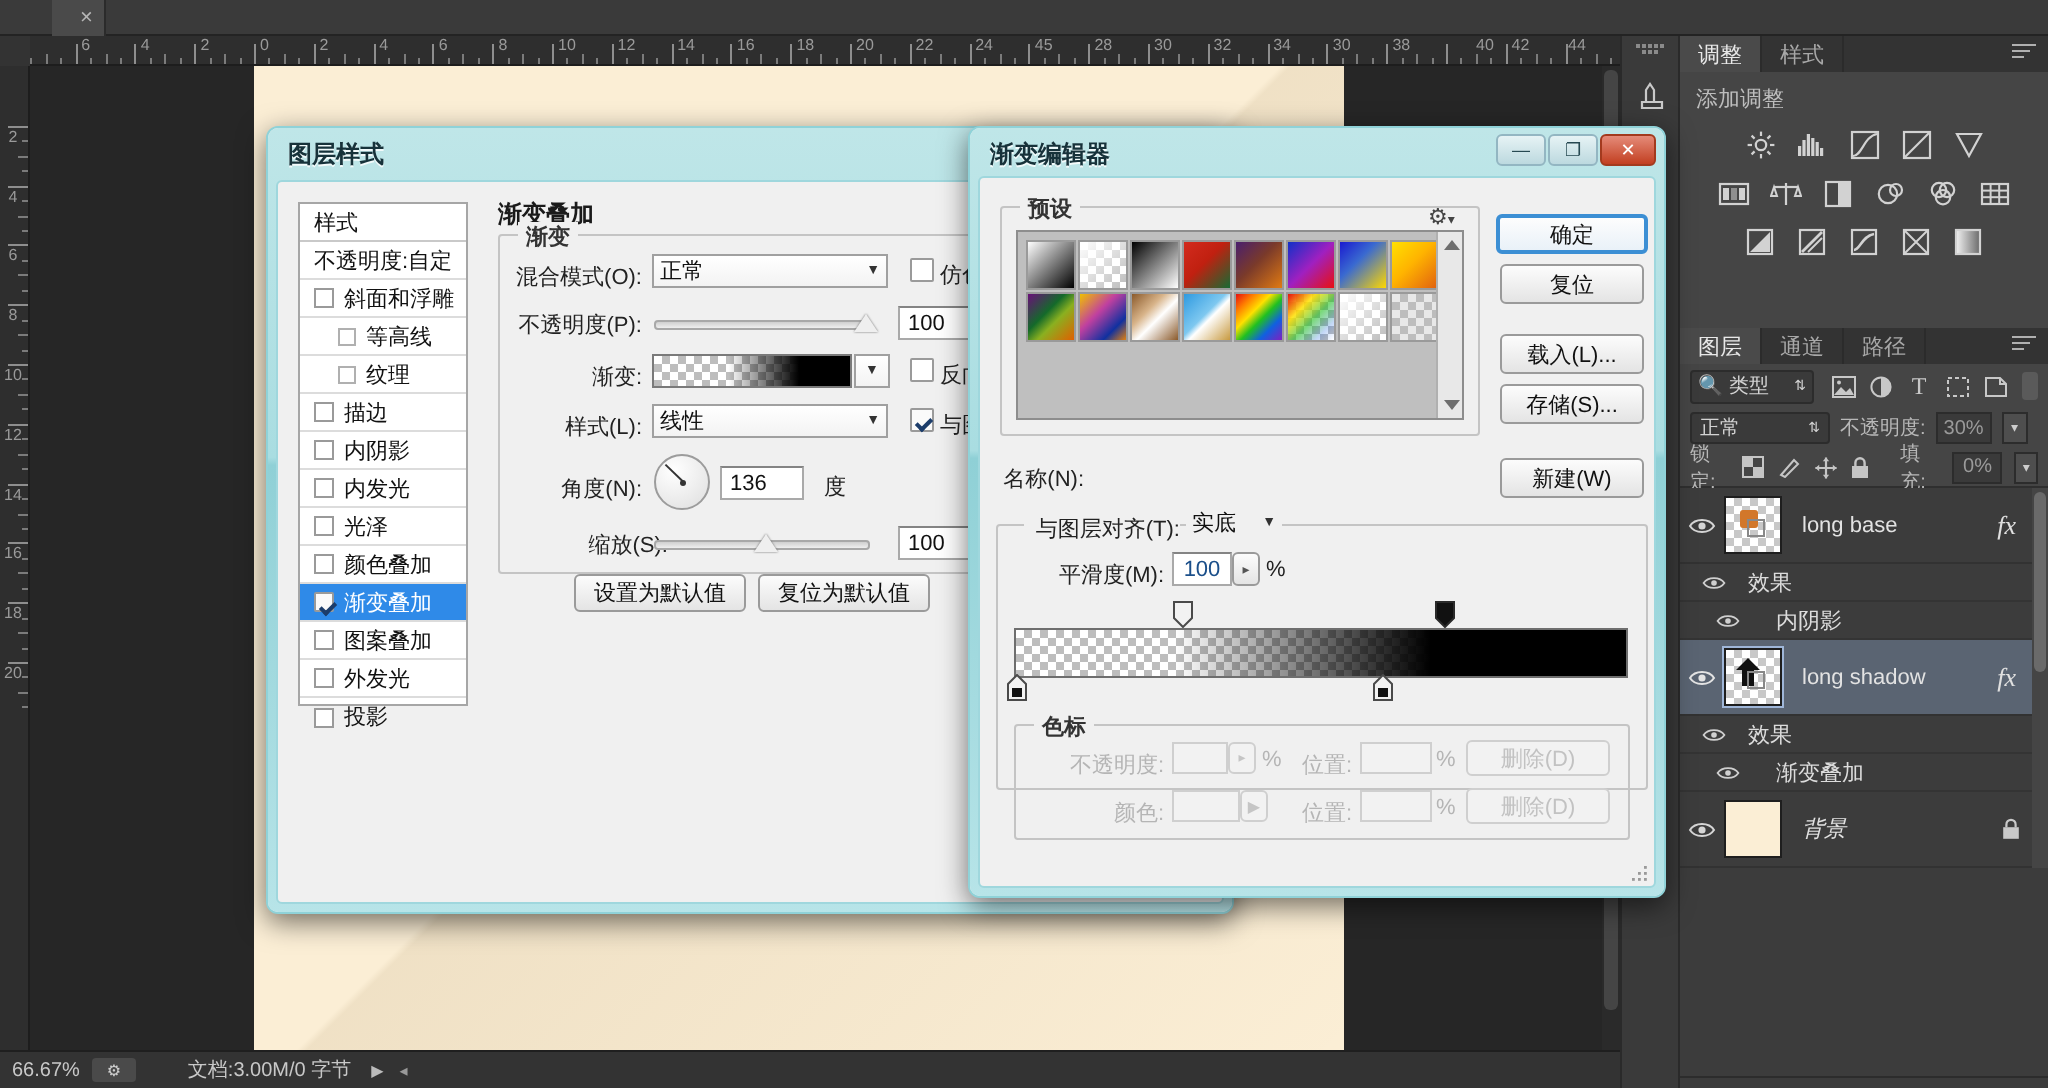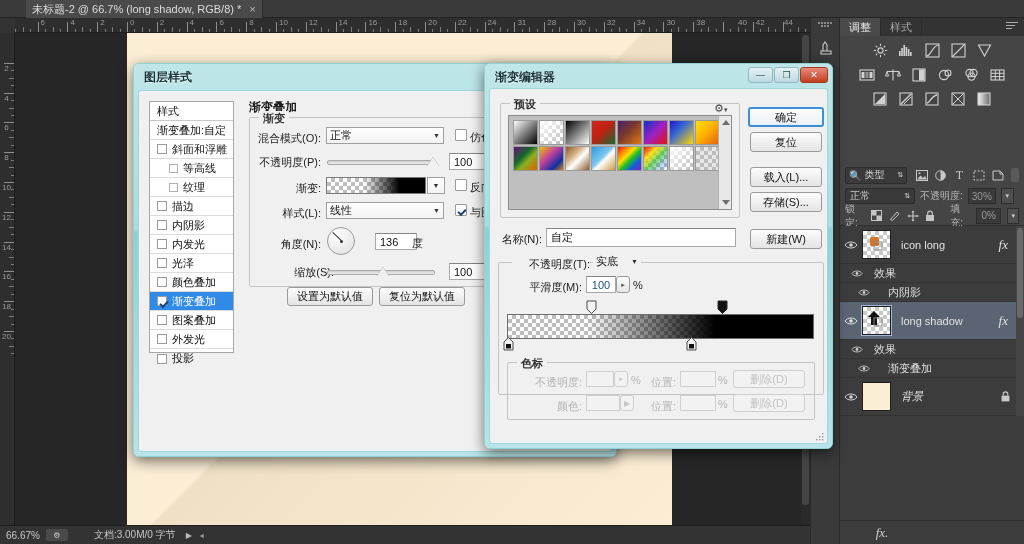--- a/index.html
+++ b/index.html
@@ -141,21 +141,20 @@
   .gstrip{position:absolute;border:1px solid #6e6e6e;}
   .stop-top{position:absolute;width:11px;height:14px;}
   .stop-bot{position:absolute;width:11px;height:14px;}
   svg{display:block;}
 </style>
 </head>
 <body>
 
 <div id="tabbar">
   <div class="doc-tab">
-    <span>未标题-2 @ 66.7% (long shadow, RGB/8) *</span>
     <span class="tab-close">×</span>
   </div>
 </div>
 
 <div id="ruler-top">
     <div class="rt-tickm" style="left: 7.8px;"></div>
     <div class="rt-lab" style="left: 8.8px;">8</div>
     <div class="rt-tick" style="left: 15.25px; height: 3px; top: 11px;"></div>
     <div class="rt-tick" style="left: 22.7px; height: 5px; top: 9px;"></div>
     <div class="rt-tick" style="left: 30.15px; height: 3px; top: 11px;"></div>
@@ -233,21 +232,21 @@
     <div class="rt-lab" style="left: 455.8px;">22</div>
     <div class="rt-tick" style="left: 462.25px; height: 3px; top: 11px;"></div>
     <div class="rt-tick" style="left: 469.7px; height: 5px; top: 9px;"></div>
     <div class="rt-tick" style="left: 477.15px; height: 3px; top: 11px;"></div>
     <div class="rt-tickm" style="left: 484.6px;"></div>
     <div class="rt-lab" style="left: 485.6px;">24</div>
     <div class="rt-tick" style="left: 492.05px; height: 3px; top: 11px;"></div>
     <div class="rt-tick" style="left: 499.5px; height: 5px; top: 9px;"></div>
     <div class="rt-tick" style="left: 506.95px; height: 3px; top: 11px;"></div>
     <div class="rt-tickm" style="left: 514.4px;"></div>
-    <div class="rt-lab" style="left: 515.4px;">31</div>
+    <div class="rt-lab" style="left: 515.4px;">45</div>
     <div class="rt-tick" style="left: 521.85px; height: 3px; top: 11px;"></div>
     <div class="rt-tick" style="left: 529.3px; height: 5px; top: 9px;"></div>
     <div class="rt-tick" style="left: 536.75px; height: 3px; top: 11px;"></div>
     <div class="rt-tickm" style="left: 544.2px;"></div>
     <div class="rt-lab" style="left: 545.2px;">28</div>
     <div class="rt-tick" style="left: 551.65px; height: 3px; top: 11px;"></div>
     <div class="rt-tick" style="left: 559.1px; height: 5px; top: 9px;"></div>
     <div class="rt-tick" style="left: 566.55px; height: 3px; top: 11px;"></div>
     <div class="rt-tickm" style="left: 574px;"></div>
     <div class="rt-lab" style="left: 575px;">30</div>
@@ -397,20 +396,21 @@
     <div class="pnl-tab">
         <span>样式</span>
       </div>
     <div class="pnl-menu">
         <i></i>
         <i></i>
         <i></i>
       </div>
   </div>
   <div id="adjust-body">
+    <div class="adj-title">添加调整</div>
     <div class="adj-row">
       <span class="adj-ic">
           <svg width="15" height="15" viewBox="0 0 15 15">
             <circle cx="7.5" cy="7.5" r="2.6" fill="none" stroke="#d2d2d2" stroke-width="1.1"></circle>
             <g stroke="#d2d2d2" stroke-width="1.1">
               <line x1="7.5" y1="0.8" x2="7.5" y2="3"></line>
               <line x1="7.5" y1="12" x2="7.5" y2="14.2"></line>
               <line x1="0.8" y1="7.5" x2="3" y2="7.5"></line>
               <line x1="12" y1="7.5" x2="14.2" y2="7.5"></line>
               <line x1="2.8" y1="2.8" x2="4.3" y2="4.3"></line>
@@ -529,20 +529,36 @@
                 <stop offset="0" stop-color="#f2f2f2"></stop>
                 <stop offset="1" stop-color="#6a6a6a"></stop>
               </linearGradient>
             </defs>
             <rect x="1" y="1" width="12" height="12" fill="url(#gmg)" stroke="#d2d2d2" stroke-width="1.1"></rect>
           </svg>
         </span>
     </div>
   </div>
 
+  <div class="pnl-tabs">
+    <div class="pnl-tab active">
+        <span>图层</span>
+      </div>
+    <div class="pnl-tab">
+        <span>通道</span>
+      </div>
+    <div class="pnl-tab">
+        <span>路径</span>
+      </div>
+    <div class="pnl-menu">
+        <i></i>
+        <i></i>
+        <i></i>
+      </div>
+  </div>
 
   <div id="layers-panel">
 
     <div class="lp-ctl">
       <div class="filter-sel">
         <span>🔍</span>
         <span>类型</span>
         <span style="margin-left:auto;font-size:7px;">⇅</span>
       </div>
       <div class="filt-icons">
@@ -622,21 +638,21 @@
             <path d="M1 5 C3.5 1, 10.5 1, 13 5 C10.5 9, 3.5 9, 1 5Z" fill="none" stroke="#d5d5d5" stroke-width="1"></path>
             <circle cx="7" cy="5" r="1.8" fill="#d5d5d5"></circle>
           </svg>
         </span>
       <span class="thumb-box">
         <svg width="27" height="27" viewBox="0 0 27 27" style="position:absolute;left:0;top:0;">
             <rect x="7" y="6" width="9" height="9" rx="1.5" fill="#d2772a"></rect>
             <rect x="11" y="11" width="8" height="8" fill="none" stroke="#888" stroke-width="1"></rect>
           </svg>
       </span>
-      <span class="layer-name">icon long</span>
+      <span class="layer-name">long base</span>
       <span class="layer-fx">fx</span>
     </div>
     <div class="sub-row">
       <span class="sub-eye">
           <svg width="12" height="9" viewBox="0 0 12 9">
             <path d="M0.8 4.5 C3 1.2, 9 1.2, 11.2 4.5 C9 7.8, 3 7.8, 0.8 4.5Z" fill="none" stroke="#cfcfcf" stroke-width="0.9"></path>
             <circle cx="6" cy="4.5" r="1.4" fill="#cfcfcf"></circle>
           </svg>
         </span>
       <span class="sub-lab">效果</span>
@@ -720,21 +736,21 @@
 </div>
 
 <div class="win" id="win-layerstyle" style="left:133px;top:63px;width:484px;height:394px;">
   <div class="win-glass"></div>
   <div class="win-title">图层样式</div>
   <div class="win-inner" style="top:26px;">
 
     <div class="stylelist" style="left:10px;top:10px;width:85px;height:252px;">
       <div class="sl-head">样式</div>
       <div class="sl-item">
-          <span>渐变叠加:自定</span>
+          <span>不透明度:自定</span>
         </div>
       <div class="sl-item">
           <span style="position:relative;display:inline-block;width:10px;height:10px;border:1px solid #9a9a9a;background:#fff;"></span>
           <span>斜面和浮雕</span>
         </div>
       <div class="sl-item indent">
           <span style="position:relative;display:inline-block;width:9px;height:9px;border:1px solid #b0b0b0;background:#fff;"></span>
           <span>等高线</span>
         </div>
       <div class="sl-item indent">
@@ -814,21 +830,21 @@
       <span class="arr">▼</span>
     </div>
     <div class="chk on" style="left:316px;top:113px;"></div>
     <div class="flab" style="left:331px;top:114px;width:90px;text-align:left;">与图层对齐(I)</div>
 
     <div class="flab" style="left:110px;top:146px;width:72px;">角度(N):</div>
     <div class="dial" style="left:188px;top:136px;">
       <span class="needle" style="transform:rotate(-136deg);"></span>
       <span class="dot"></span>
     </div>
-    <div class="fld" style="left:236px;top:142px;width:42px;height:17px;">
+    <div class="fld" style="left:221px;top:142px;width:42px;height:17px;">
       <span>136</span>
     </div>
     <div class="flab" style="left:273px;top:145px;width:20px;text-align:left;">度</div>
 
     <div class="flab" style="left:123px;top:174px;width:72px;">缩放(S):</div>
     <div class="slider" style="left:188px;top:179px;width:108px;"></div>
     <div class="sknob" style="left:238px;top:176px;"></div>
     <div class="fld" style="left:310px;top:172px;width:40px;height:17px;">
       <span>100</span>
     </div>
@@ -879,27 +895,24 @@
       </div>
     </div>
 
     <div class="btn primary" style="left:258px;top:18px;width:76px;height:20px;">确定</div>
     <div class="btn" style="left:260px;top:43px;width:72px;height:20px;">复位</div>
     <div class="btn" style="left:260px;top:78px;width:72px;height:20px;">载入(L)...</div>
     <div class="btn" style="left:260px;top:103px;width:72px;height:20px;">存储(S)...</div>
     <div class="btn" style="left:260px;top:140px;width:72px;height:20px;">新建(W)</div>
 
     <div class="flab" style="left:8px;top:143px;width:44px;">名称(N):</div>
-    <div class="fld" style="left:56px;top:139px;width:190px;height:19px;">
-      <span>自定</span>
-    </div>
 
     <div class="grp" style="left:8px;top:173px;width:326px;height:133px;"></div>
 
-    <div class="flab" style="left:22px;top:168px;width:78px;background:#f0f0f0;">不透明度(T):</div>
+    <div class="flab" style="left:22px;top:168px;width:78px;background:#f0f0f0;">与图层对齐(T):</div>
     <div class="combo" style="left:103px;top:164px;width:48px;height:17px;background:#f0f0f0;border:none;">
       <span>实底</span>
       <span class="arr">▼</span>
     </div>
 
     <div class="flab" style="left:22px;top:191px;width:70px;">平滑度(M):</div>
     <div class="fld" style="left:96px;top:187px;width:30px;height:17px;justify-content:center;color:#1b4f8a;">
       <span>100</span>
     </div>
     <div class="btn" style="left:126px;top:187px;width:14px;height:17px;font-size:7px;color:#555;">▸</div>

